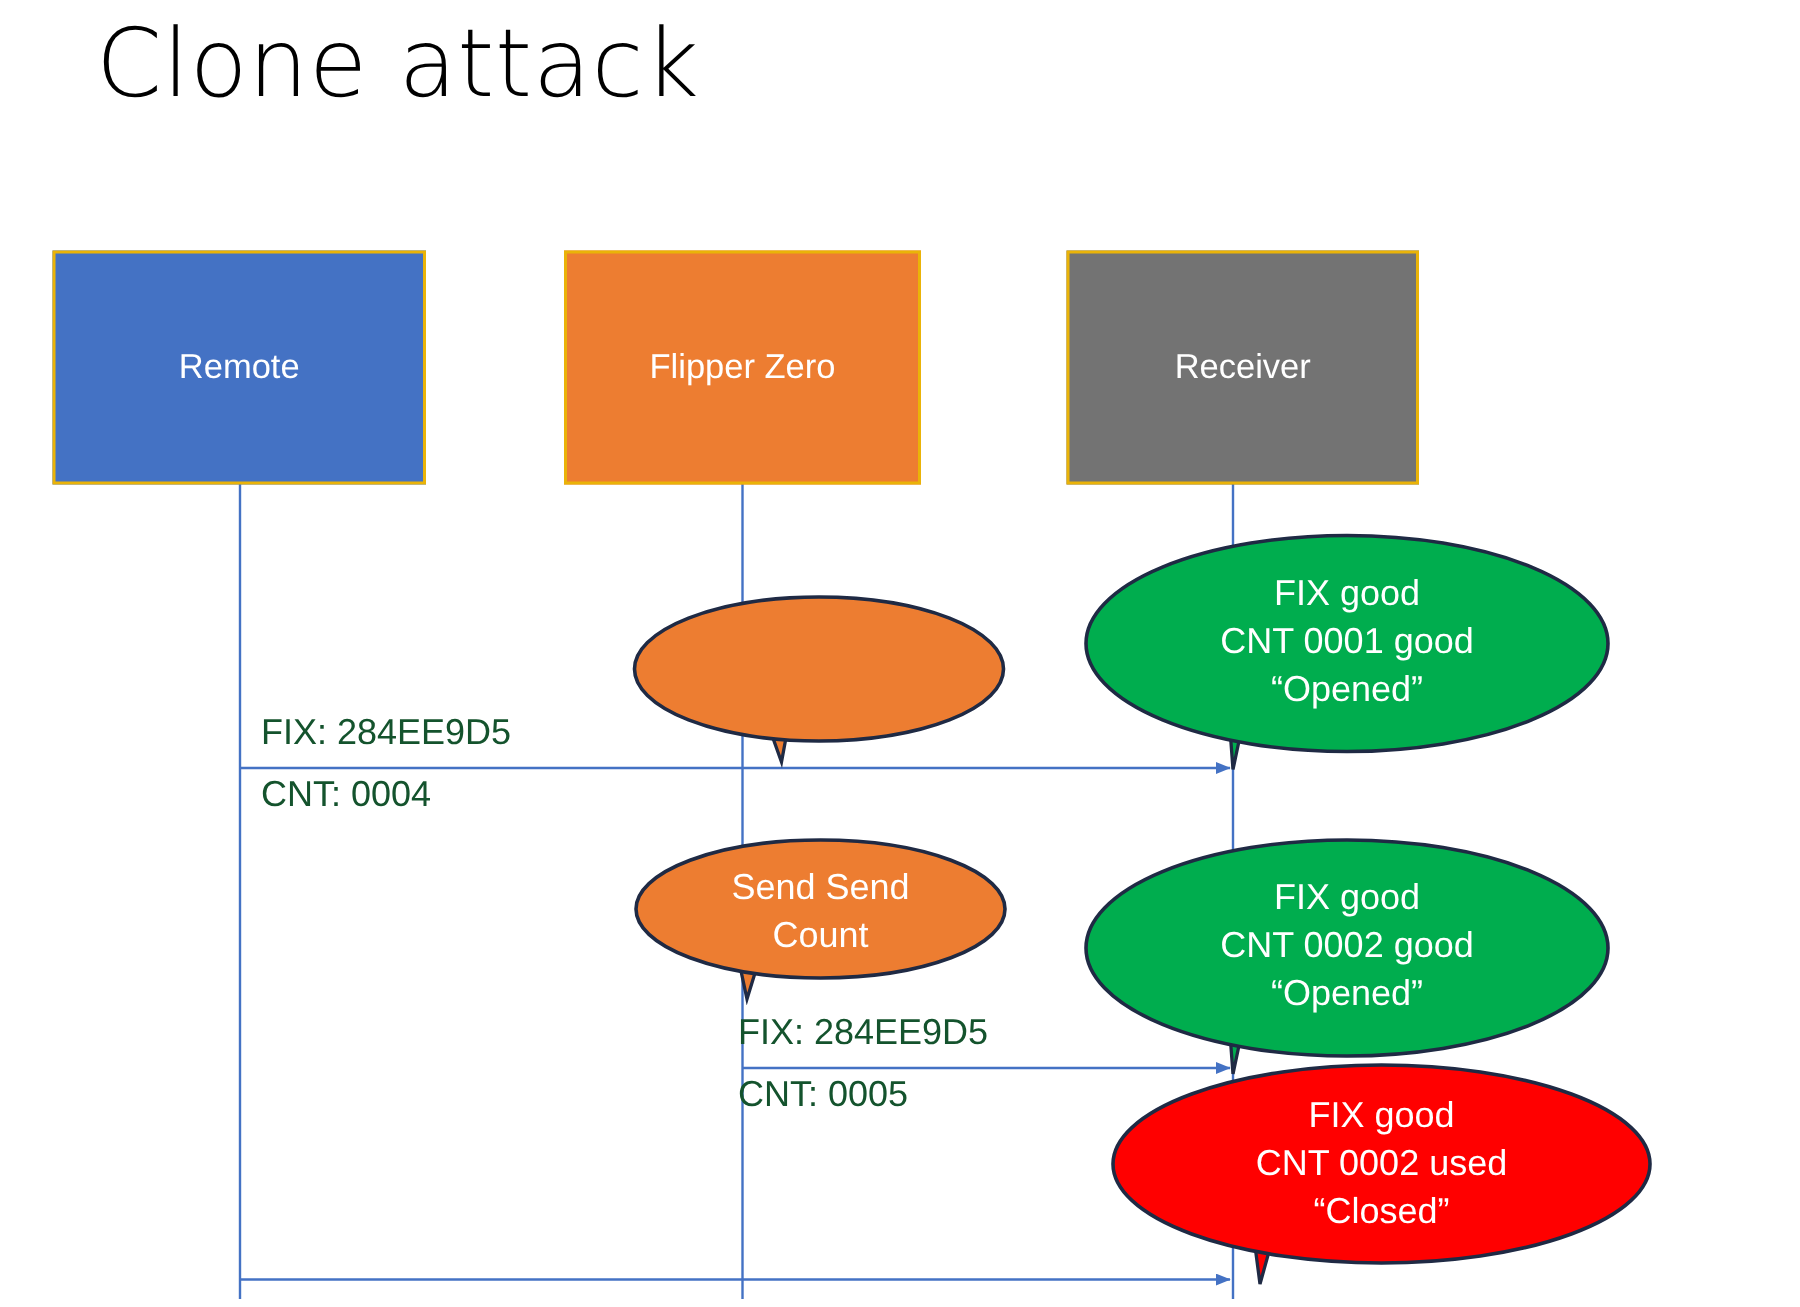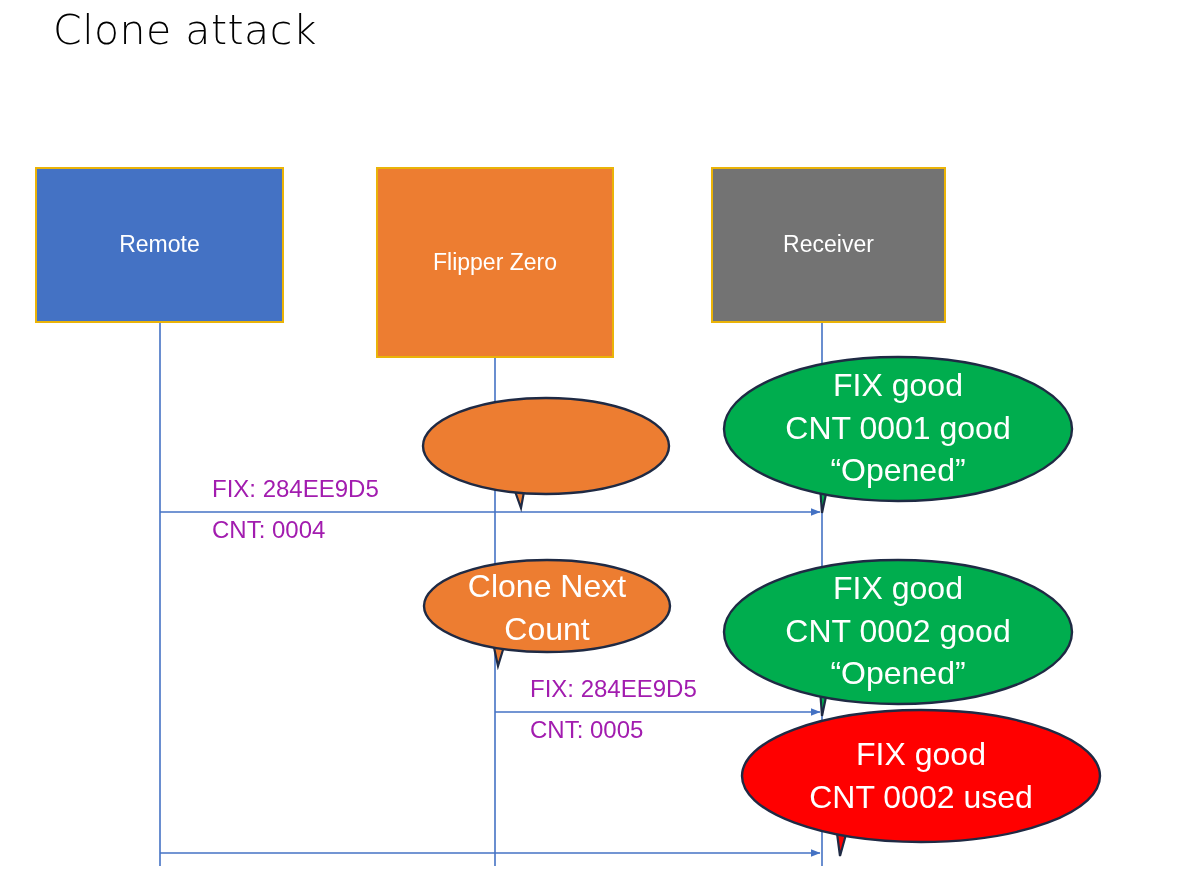--- a/index.html
+++ b/index.html
@@ -19,23 +19,23 @@
   }
   #slide-svg {
     position: absolute;
     left: 0;
     top: 0;
     width: 1200px;
     height: 871px;
   }
   .title {
     position: absolute;
-    left: 53px;
+    left: 64px;
     top: 6px;
-    font-size: 41px;
+    font-size: 63px;
     font-weight: 300;
     letter-spacing: 0.5px;
     color: #000000;
     font-family: "DejaVu Sans", sans-serif;
     white-space: nowrap;
   }
   
   .actor-box {
     position: absolute;
     border: 2px solid #eab308;
@@ -48,39 +48,38 @@
     color: #ffffff;
     font-size: 23px;
     font-family: "Liberation Sans", sans-serif;
     text-align: center;
     line-height: 1.1;
   }
   
   .msg-label {
     position: absolute;
     font-size: 24px;
-    color: #a21caf;
+    color: #14532d;
     font-family: "Liberation Sans", sans-serif;
     white-space: nowrap;
-    margin-left: 38px;
   }
   
   .callout {
     position: absolute;
     display: flex;
     flex-direction: column;
     align-items: center;
     justify-content: center;
     pointer-events: none;
   }
   .callout-text {
     position: relative;
     z-index: 2;
     color: #ffffff;
-    font-size: 32px;
+    font-size: 24px;
     line-height: 1.33;
     text-align: center;
     font-family: "Liberation Sans", sans-serif;
     white-space: nowrap;
     pointer-events: auto;
   }
   .callout-shape {
     position: absolute;
     left: 0;
     top: 0;
@@ -112,21 +111,21 @@
 
     <line x1="495" y1="712" x2="820" y2="712" stroke="#4472C4" stroke-width="1.6" marker-end="url(#arrowblue)"></line>
 
     <line x1="160" y1="853" x2="820" y2="853" stroke="#4472C4" stroke-width="1.6" marker-end="url(#arrowblue)"></line>
   </svg>
 
   <div class="actor-box" style="left:35px; top:167px; width:249px; height:156px; background:#4472C4;">
     <span class="actor-label">Remote</span>
   </div>
 
-  <div class="actor-box" style="left:376px; top:167px; width:238px; height:191px; background:#ED7D31;">
+  <div class="actor-box" style="left:376px; top:167px; width:238px; height:156px; background:#ED7D31;">
     <span class="actor-label">Flipper Zero</span>
   </div>
 
   <div class="actor-box" style="left:711px; top:167px; width:235px; height:156px; background:#737373;">
     <span class="actor-label">Receiver</span>
   </div>
 
   <div class="msg-label" style="left:174px; top:475px;">FIX: 284EE9D5</div>
   <div class="msg-label" style="left:174px; top:516px;">CNT: 0004</div>
 
@@ -151,21 +150,21 @@
       <div>“Opened”</div>
     </div>
   </div>
 
   <div class="callout" style="left:422px; top:558px; width:250px; height:112px;">
     <svg class="callout-shape" viewBox="0 0 250 112" preserveAspectRatio="none" xmlns="http://www.w3.org/2000/svg">
       <path d="M56,86 L70,80 L76,108 L84,82 L118,80 Z" fill="#ED7D31" stroke="#1F2A44" stroke-width="2.2"></path>
       <ellipse cx="125" cy="48" rx="123" ry="46" fill="#ED7D31" stroke="#1F2A44" stroke-width="2.4"></ellipse>
     </svg>
     <div class="callout-text" style="margin-top:-12px;">
-      <div>Clone Next</div>
+      <div>Send Send</div>
       <div>Count</div>
     </div>
   </div>
 
   <div class="callout" style="left:722px; top:558px; width:352px; height:160px;">
     <svg class="callout-shape" viewBox="0 0 352 160" preserveAspectRatio="none" xmlns="http://www.w3.org/2000/svg">
       <path d="M82,126 L97,118 L100,158 L108,120 L156,118 Z" fill="#00AD4E" stroke="#1F2A44" stroke-width="2.2"></path>
       <ellipse cx="176" cy="74" rx="174" ry="72" fill="#00AD4E" stroke="#1F2A44" stroke-width="2.4"></ellipse>
     </svg>
     <div class="callout-text" style="margin-top:-14px;">
@@ -176,16 +175,17 @@
   </div>
 
   <div class="callout" style="left:740px; top:708px; width:362px; height:150px;">
     <svg class="callout-shape" viewBox="0 0 362 150" preserveAspectRatio="none" xmlns="http://www.w3.org/2000/svg">
       <path d="M80,118 L95,110 L100,148 L110,112 L160,110 Z" fill="#FF0000" stroke="#1F2A44" stroke-width="2.2"></path>
       <ellipse cx="181" cy="68" rx="179" ry="66" fill="#FF0000" stroke="#1F2A44" stroke-width="2.4"></ellipse>
     </svg>
     <div class="callout-text" style="margin-top:-14px;">
       <div>FIX good</div>
       <div>CNT 0002 used</div>
+      <div>“Closed”</div>
     </div>
   </div>
 
 </div>
 
 </body></html>

